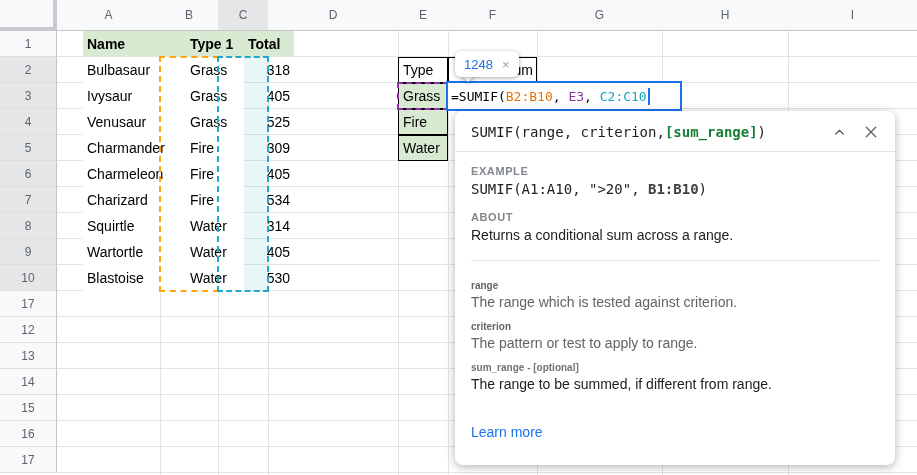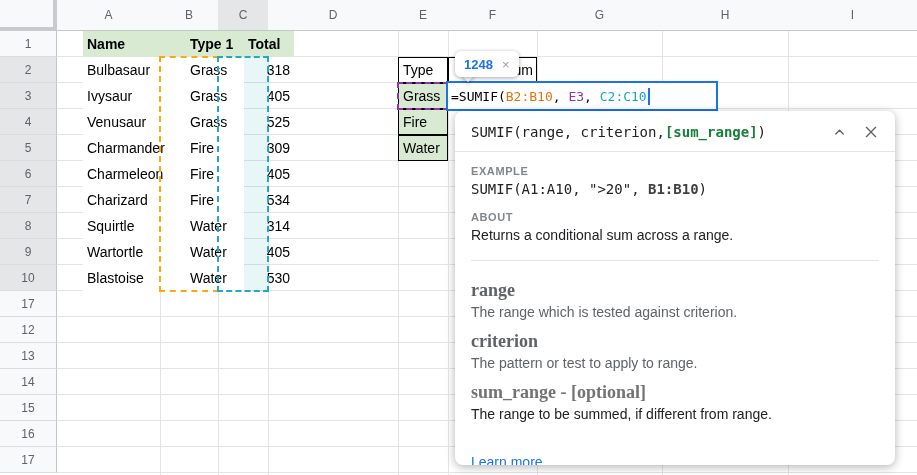--- a/index.html
+++ b/index.html
@@ -38,49 +38,49 @@
   .dash.teal{left:217px;top:56px;width:52px;height:236px;border:2px dashed #23a8c9;}
   .dash.purple{left:397px;top:82px;width:52px;height:28px;border:2px dashed #9334a6;}
 
   
   .bcell{position:absolute;height:26px;line-height:24px;font-size:14px;box-sizing:border-box;
          border:1px solid #000;background:#fff;padding-left:4px;white-space:nowrap;}
   .bcell.green{background:#d9ead3;}
   .bcell.right{text-align:right;padding-right:3px;padding-left:0;}
 
   
-  .fbox{position:absolute;left:446px;top:81px;width:272px;height:30px;box-sizing:border-box;
+  .fbox{position:absolute;left:446px;top:81px;width:236px;height:30px;box-sizing:border-box;
         border:2px solid #1a73e8;background:#fff;display:flex;align-items:center;padding-left:3px;
         font-family:"DejaVu Sans Mono",monospace;font-size:13px;white-space:pre;}
   .tok-o{color:#e8710a;} .tok-p{color:#9334a6;} .tok-t{color:#11a9bc;}
   .caret{display:inline-block;width:2px;height:17px;background:#1a73e8;margin-left:1px;}
 
   
   .chip{position:absolute;left:455px;top:51px;height:26px;background:#fff;border-radius:6px;
         box-shadow:0 1px 4px rgba(0,0,0,0.35);display:flex;align-items:center;gap:9px;
         padding:0 9px;z-index:6;}
-  .chip .val{color:#1a73e8;font-size:13px;font-weight:bold;}
+  .chip .val{color:#1a73e8;font-size:13px;}
   .chip .x{color:#9aa0a6;font-size:13px;cursor:default;}
   .chip-tail{position:absolute;left:463px;top:70px;width:10px;height:10px;background:#fff;
              transform:rotate(45deg);box-shadow:2px 2px 3px rgba(0,0,0,0.18);z-index:5;}
 
   
   .tt{position:absolute;left:455px;top:111px;width:440px;height:354px;box-sizing:border-box;
       background:#fff;border-radius:8px;box-shadow:0 2px 10px rgba(0,0,0,0.3);z-index:7;
       padding:13px 16px 14px;overflow:hidden;font-size:14px;color:#202124;}
   .tt .sig{display:flex;align-items:flex-start;font-family:"DejaVu Sans Mono",monospace;font-size:14px;}
   .tt .sig .opt{color:#188038;font-weight:700;}
   .tt .sig .icons{margin-left:auto;display:flex;align-items:center;gap:16px;}
   .tt hr.full{border:none;border-top:1px solid #e4e4e4;margin:11px -16px 13px;}
   .tt hr.inner{border:none;border-top:1px solid #e4e4e4;margin:2px 0 19px;}
   .tt .lab{font-size:11px;font-weight:700;color:#80868b;letter-spacing:0.6px;margin-bottom:4px;}
   .tt .code{font-family:"DejaVu Sans Mono",monospace;font-size:14px;margin-bottom:14px;white-space:pre;}
   .tt .code .gr{color:#404040;font-weight:700;}
   .tt .abouttxt{margin-bottom:17px;}
-  .tt .pname{font-family:Liberation Serif, serif;font-size:18px;font-weight:700;color:#5f6368;margin-bottom:3px;}
+  .tt .pname{font-family:Liberation Sans, sans-serif;font-size:10px;font-weight:700;color:#5f6368;margin-bottom:3px;}
   .tt .pdesc{color:#5f6368;margin-bottom:11px;}
   .tt .pname.active{color:#737373;}
   .tt .pdesc.active{color:#202124;}
   .tt .learn{color:#1a73e8;margin-top:21px;cursor:pointer;display:inline-block;}
 </style>
 </head>
 <body>
 
 <div id="app">
 

